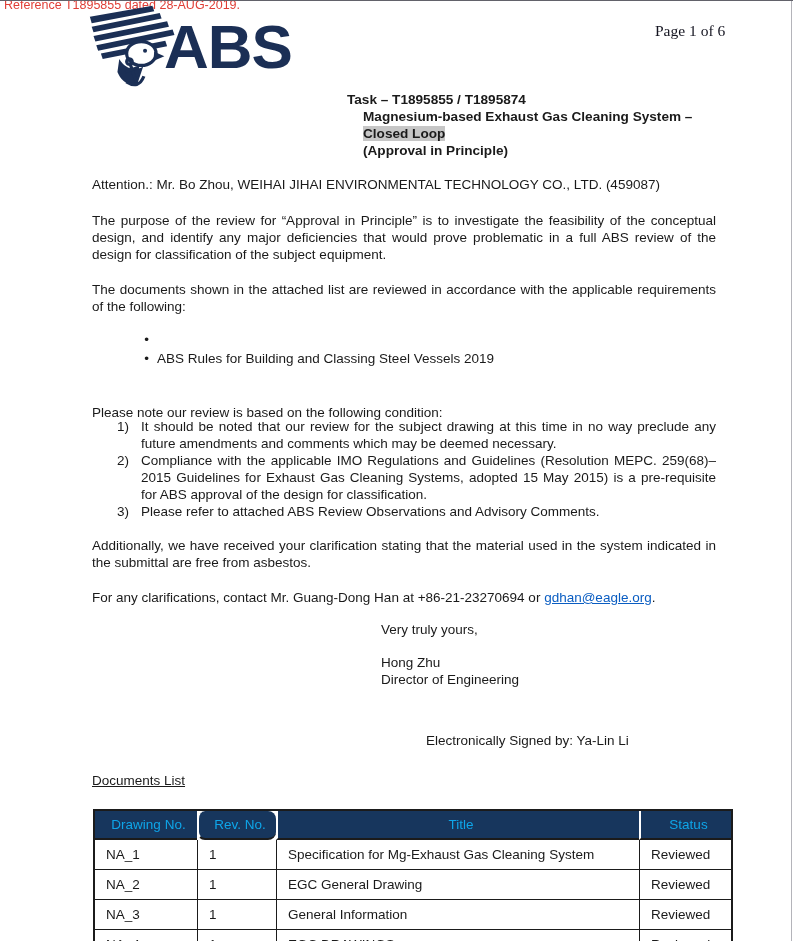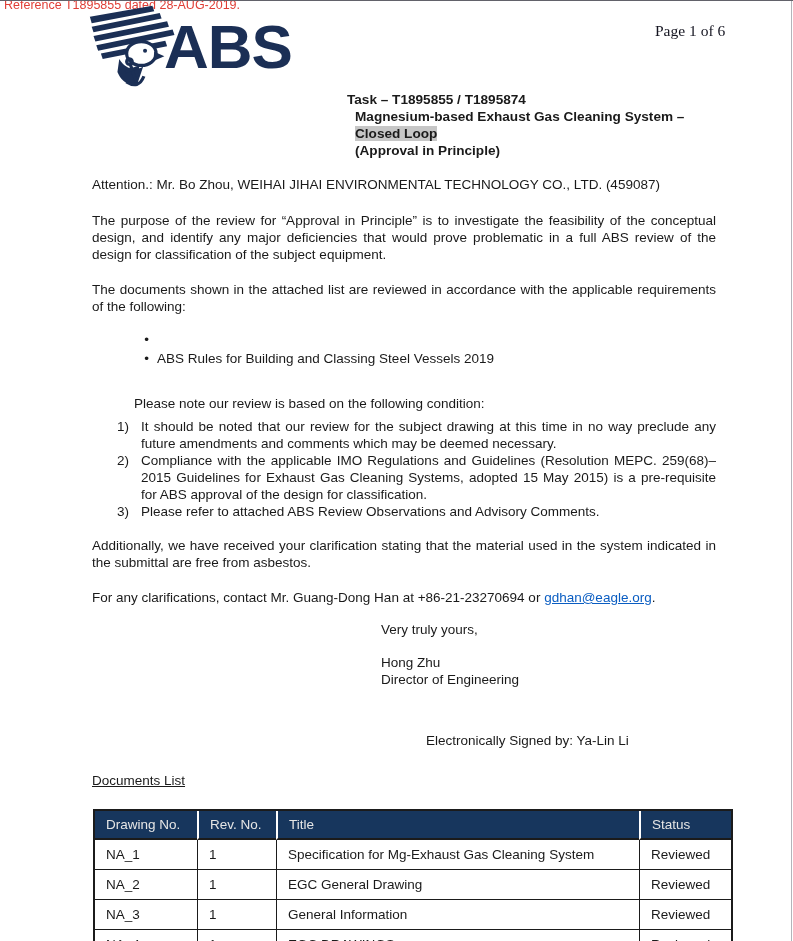--- a/index.html
+++ b/index.html
@@ -26,31 +26,31 @@
     font-size:62px; font-weight:bold; letter-spacing:-1px; color:#1b2f55;
   }
   .page-num {
     position:absolute; left:655px; top:21px;
     font-family:"Liberation Serif", serif; font-size:15.5px; color:#141420;
   }
   .task {
     position:absolute; left:347px; top:90px;
     font-weight:bold; font-size:13.6px; line-height:17px; white-space:nowrap;
   }
-  .task .indent { margin-left:8px; }
+  .task .indent { margin-left:16px; }
   .hl { background:#c6c6c6; }
   .bodyblock { position:absolute; left:92px; width:624px; font-size:13.5px; line-height:17px; }
   .just { text-align:justify; }
   .attention { top:175px; white-space:nowrap; }
   .p-purpose { top:211px; }
   .p-docs { top:280px; }
   .bullets { top:330px; line-height:18.5px; }
   .bullets .bi { display:flex; }
   .bullets .dot { width:21px; text-align:center; margin-left:44px; flex:0 0 auto; }
-  .p-cond { top:394px;margin-left:42px; }
+  .p-cond { top:403px; }
   .numlist { top:417px; }
   .numlist .ni { display:flex; }
   .numlist .num { flex:0 0 24px; margin-left:25px; }
   .numlist .ntext { flex:1 1 auto; text-align:justify; }
   .p-asb { top:536px; }
   .p-clar { top:588px; }
   a.maillink { color:#0a5dc2; text-decoration:underline; }
   .sig { position:absolute; left:381px; font-size:13.5px; line-height:17px; }
   .sig-closing { top:620px; }
   .sig-name { top:653px; }
@@ -59,32 +59,32 @@
   .doc-heading {
     position:absolute; left:92px; top:772px;
     font-size:13.5px; text-decoration:underline;
   }
   table.docs {
     position:absolute; left:93px; top:808px;
     border-collapse:separate; border-spacing:0;
     border:2px solid #1b1b1b; font-size:13.5px;
   }
   table.docs th {
-    background:#17365d; color:#e5e5e5; font-weight:normal;
-    text-align:left; height:27px; padding:0 6px 0 11px;
+    background:#17365d; color:#0ea5e9; font-weight:normal;
+    text-align:center; height:27px; padding:0 6px 0 11px;
     border-bottom:2px solid #1b1b1b; white-space:nowrap;
   }
   table.docs th + th { border-left:2px solid #ffffff; }
   table.docs td {
     height:29px; padding:0 6px 0 11px; background:#ffffff;
     border-bottom:1.5px solid #1b1b1b; white-space:nowrap;
   }
   table.docs td + td { border-left:1.5px solid #1b1b1b; }
   .col-drawing { width:85px; min-width:85px; }
-  .col-rev { width:60px; min-width:60px; }
+  .col-rev { width:60px; min-width:60px;border-radius:8px; }
   .col-title { width:344px; min-width:344px; }
   .col-status { width:73px; min-width:73px;margin-top:23px; }
 </style>
 </head>
 <body>
 
 <div class="page">
 
   <div class="ref-note">Reference T1895855 dated 28-AUG-2019.</div>
 

